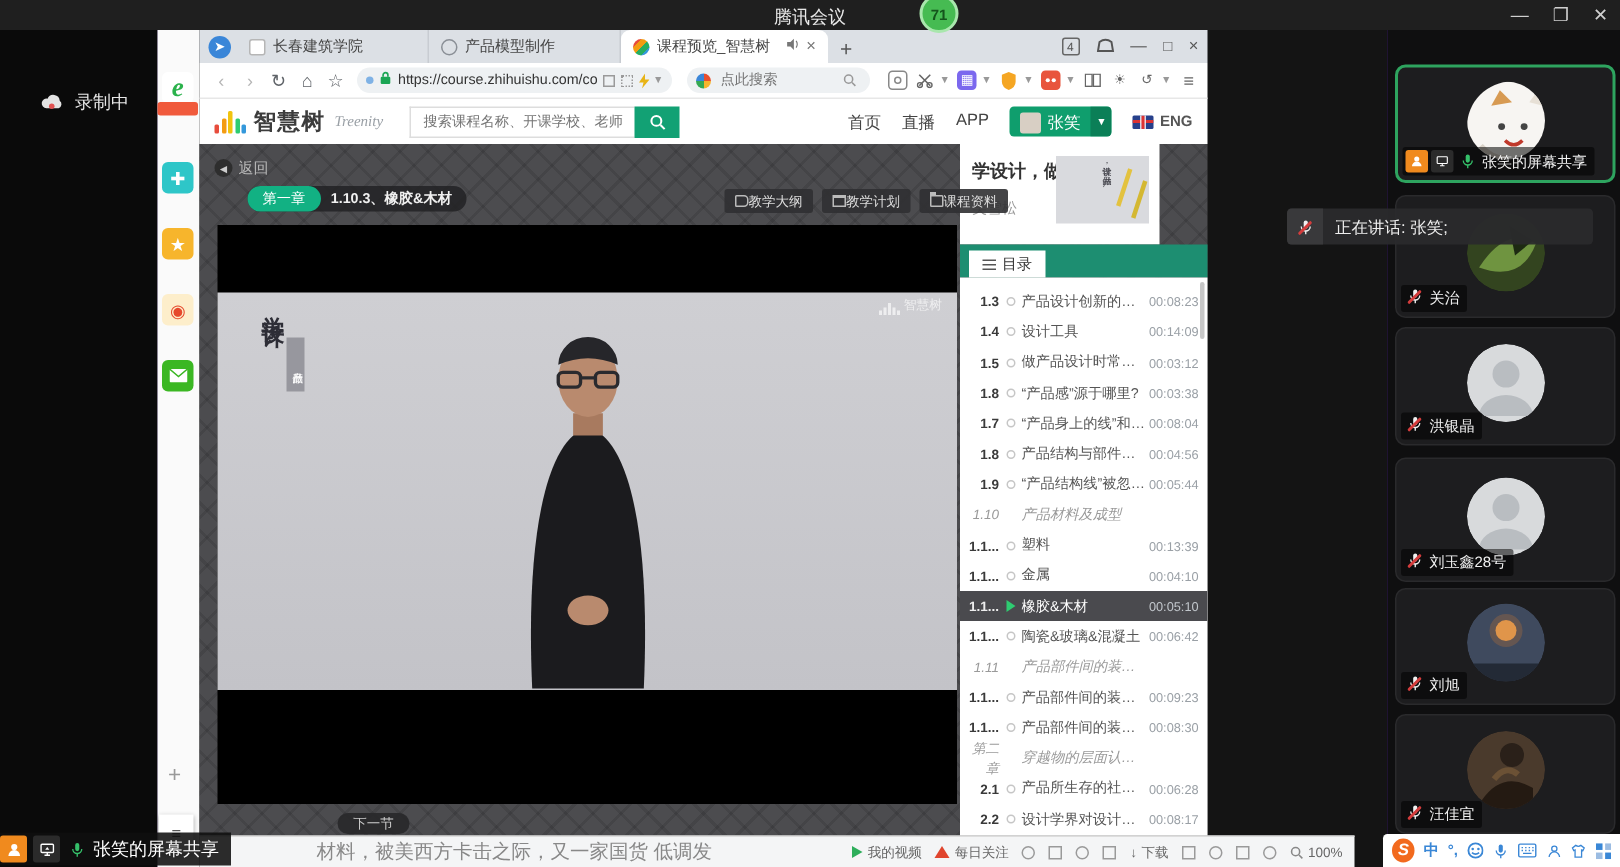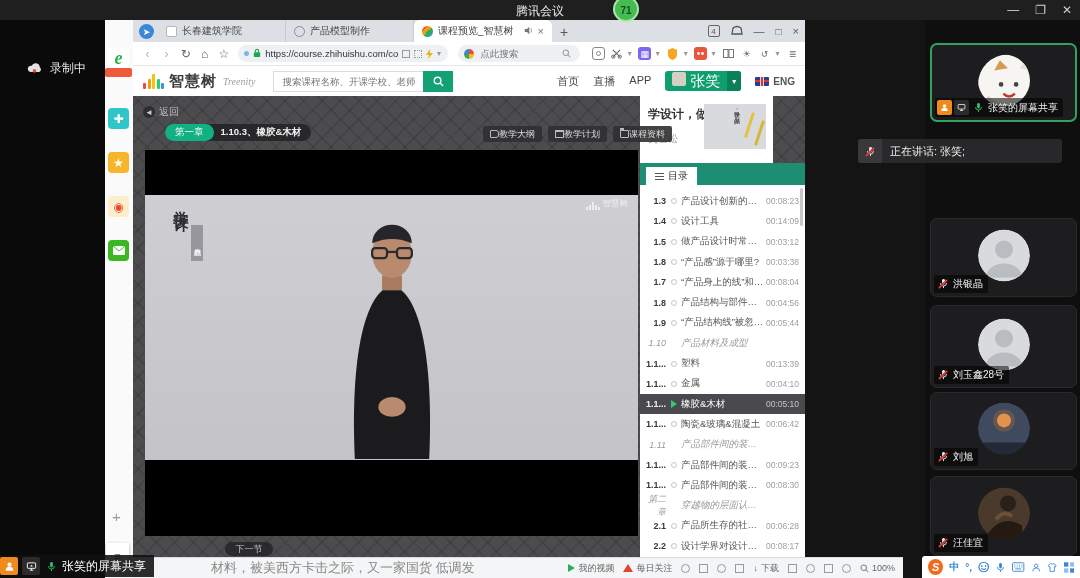--- a/index.html
+++ b/index.html
@@ -56,21 +56,21 @@
   #site-header{left:133px;top:66px;width:672px;height:30px;background:#fff;display:flex;align-items:center;padding:0 10px;}
   #logo-bars{display:flex;align-items:flex-end;gap:1.5px;height:16px;margin-right:5px;}
   #logo-bars i{width:3px;border-radius:1px;display:block;}
   #logo-text{font-size:15px;font-weight:bold;color:#3c3c3c;letter-spacing:1px;}
   #logo-sub{font-size:10px;color:#9aa0a6;font-style:italic;margin-left:6px;font-family:"Liberation Serif",serif;}
   #site-search{display:flex;margin-left:18px;height:21px;}
   #site-search input{width:150px;height:21px;border:1px solid #ddd;border-right:none;padding:0 8px;font-size:9.5px;outline:none;color:#555;}
   #site-search button{width:30px;height:21px;border:0;background:#12a174;color:#fff;display:flex;align-items:center;justify-content:center;}
   #site-nav{margin-left:auto;display:flex;align-items:center;gap:14px;font-size:11px;color:#444;}
   #user-btn{display:flex;align-items:center;height:20px;background:#0f9e6d;border-radius:3px;overflow:hidden;color:#fff;}
-  #user-btn .u-main{display:flex;align-items:flex-start;gap:4px;padding:0 7px;font-size:15px;}
+  #user-btn .u-main{display:flex;align-items:flex-end;gap:4px;padding:0 7px;font-size:11px;}
   #user-btn .u-ava{width:14px;height:14px;border-radius:2px;background:#d8cfc4;display:inline-block;}
   #user-btn .u-caret{background:#0b7f57;width:14px;height:20px;display:flex;align-items:center;justify-content:center;font-size:7px;}
   #lang{display:flex;align-items:center;gap:4px;font-size:10px;color:#555;font-weight:bold;}
   #flag{width:14px;height:9px;background:#27408b;position:relative;overflow:hidden;border-radius:1px;}
   #flag:before{content:"";position:absolute;left:0;top:3.5px;width:14px;height:2px;background:#d33;}
   #flag:after{content:"";position:absolute;left:6px;top:0;width:2px;height:9px;background:#d33;box-shadow:0 0 0 1px rgba(255,255,255,.8);}
 
   
   #page{left:133px;top:96px;width:672px;height:461px;background:#4c4c4f;
     background-image:repeating-linear-gradient(45deg,rgba(0,0,0,.10) 0 2px,transparent 2px 13px),
@@ -613,20 +613,40 @@
               <svg width="11" height="11" viewBox="0 0 24 24">
                 <rect x="9" y="2" width="6" height="12" rx="3" fill="#35c06a"></rect>
                 <path d="M5.5 11a6.5 6.5 0 0 0 13 0" fill="none" stroke="#35c06a" stroke-width="2"></path>
                 <line x1="12" y1="17.5" x2="12" y2="22" stroke="#35c06a" stroke-width="2"></line>
               </svg>
             </span>
           </span>
           <span>张笑的屏幕共享</span>
         </span>
       </div>
+      <div class="tile" style="top: 110px; height: 82px;">
+        <span class="ava"><svg viewBox="0 0 52 52" width="52" height="52">
+            <circle cx="26" cy="26" r="26" fill="#33441f"></circle>
+            <path d="M8 36 Q26 8 46 20 Q36 46 8 36 Z" fill="#6f9440"></path>
+            <path d="M28 8 l16 10 -12 10 z" fill="#1d2a12"></path>
+          </svg></span>
+    <span class="plabel">
+          <span style="display:inline-flex;gap:2px;align-items:center;">
+            <span><span class="mic-muted-wrap">
+                <svg width="11" height="11" viewBox="0 0 24 24">
+                  <rect x="9" y="2" width="6" height="12" rx="3" fill="#f0f0f0"></rect>
+                  <path d="M5.5 11a6.5 6.5 0 0 0 13 0" fill="none" stroke="#f0f0f0" stroke-width="2"></path>
+                  <line x1="12" y1="17.5" x2="12" y2="22" stroke="#f0f0f0" stroke-width="2"></line>
+                </svg>
+                <i></i>
+              </span></span>
+          </span>
+          <span>关治</span>
+        </span>
+      </div>
       <div class="tile" style="top: 198px; height: 79px;">
         <span class="ava"><svg viewBox="0 0 52 52" width="52" height="52">
             <circle cx="26" cy="26" r="26" fill="#d8dadc"></circle>
             <circle cx="26" cy="20" r="9" fill="#b9bdc1"></circle>
             <path d="M8 48 a18 14 0 0 1 36 0 z" fill="#b9bdc1"></path>
           </svg></span>
     <span class="plabel">
           <span style="display:inline-flex;gap:2px;align-items:center;">
             <span><span class="mic-muted-wrap">
                 <svg width="11" height="11" viewBox="0 0 24 24">

